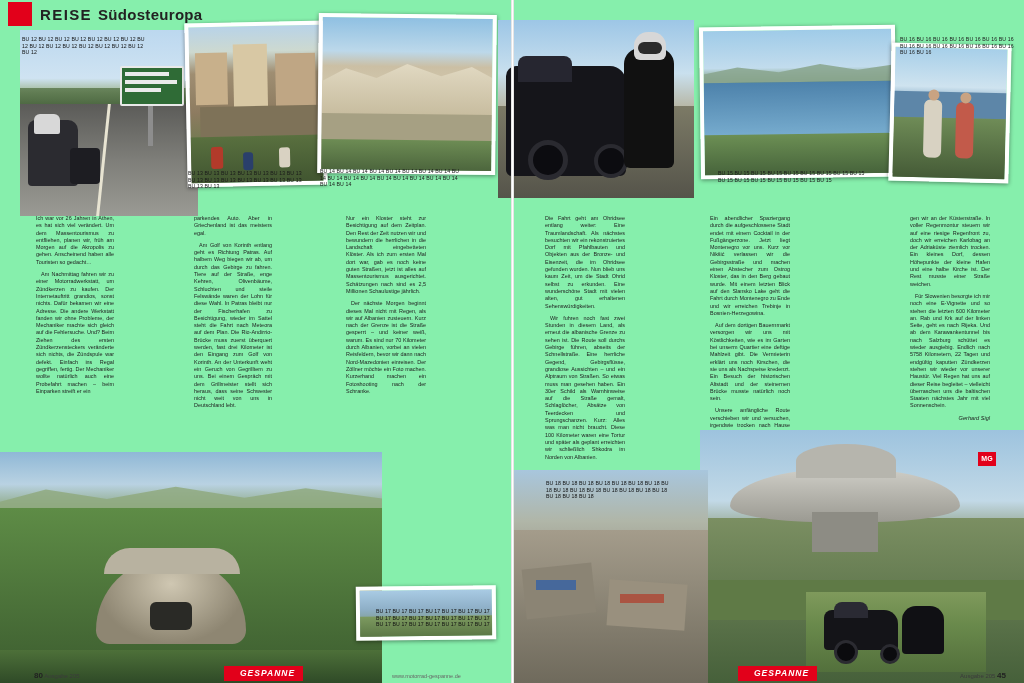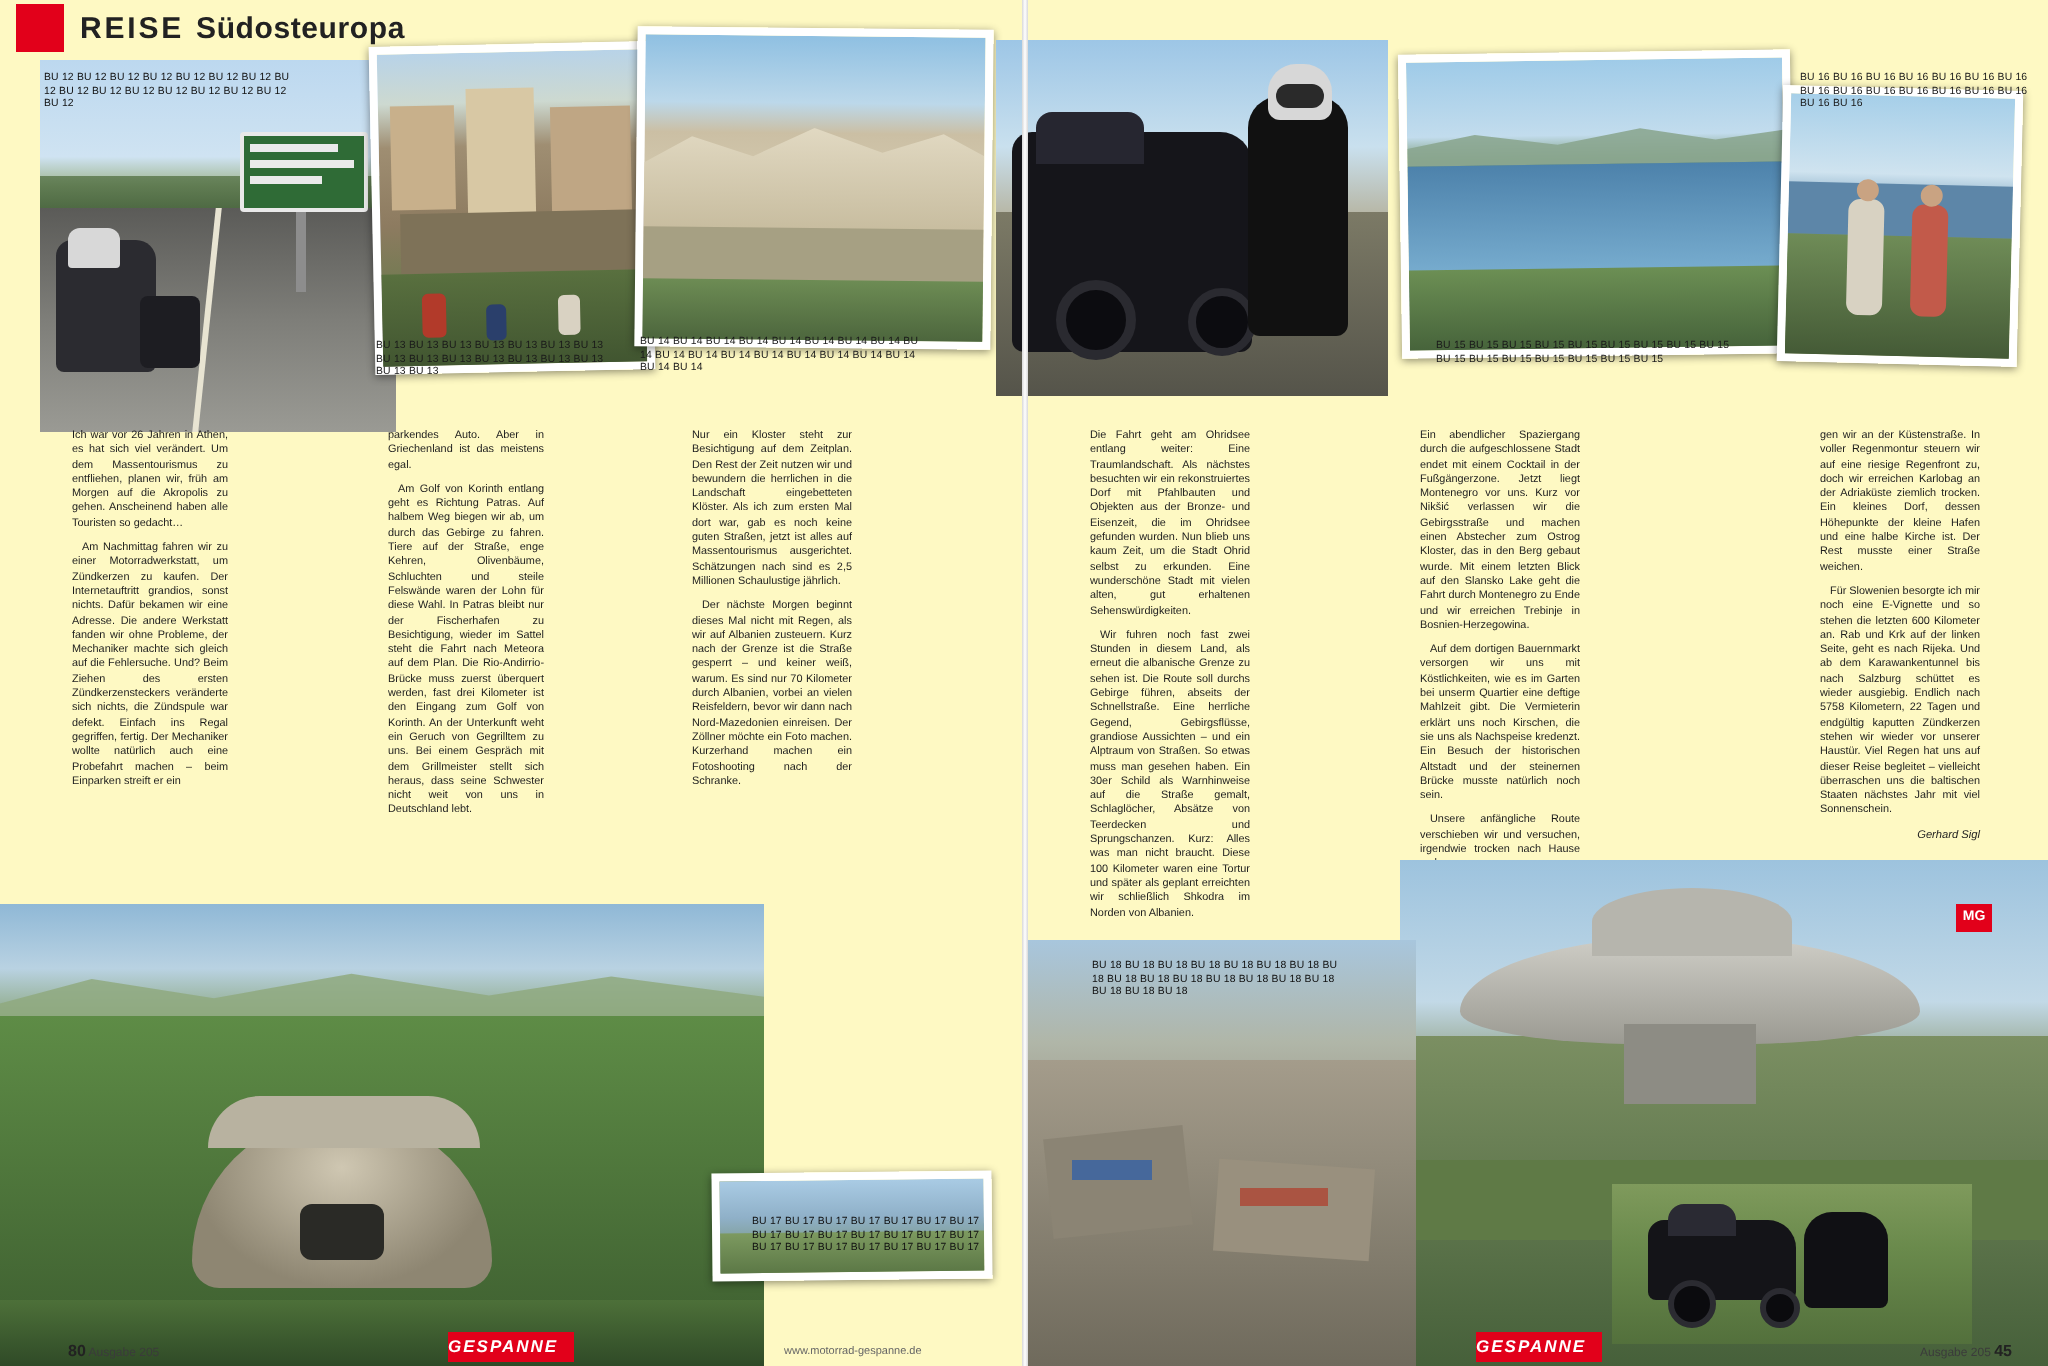--- a/index.html
+++ b/index.html
@@ -6,21 +6,21 @@
   html, body {
     margin: 0; padding: 0;
     width: 1024px; height: 683px;
     background: #ffffff;
     font-family: "Liberation Sans", sans-serif;
     overflow: hidden;
   }
   .page {
     position: relative;
     width: 1024px; height: 683px;
-    background: #fef9c3;
+    background: #86efac;
     overflow: hidden;
   }
   
   .header {
     position: absolute;
     left: 0; top: 0;
     width: 512px; height: 28px;
     display: flex; align-items: center;
   }
   .header-bar {
@@ -91,21 +91,21 @@
   }
   .pagenum b { font-size: 8px; color: #222; }
   .gespanne {
     position: absolute;
     bottom: 2px;
     background: #e2001a;
     color: #fff;
     font-size: 8.5px;
     font-weight: bold;
     letter-spacing: 1px;
-    padding: 2px 8px 3px 0;
+    padding: 2px 8px 3px 16px;
     font-style: italic;
   }
   .weburl {
     position: absolute;
     bottom: 4px;
     font-size: 5.5px;
     color: #666;
   }
   .redbox {
     position: absolute;

